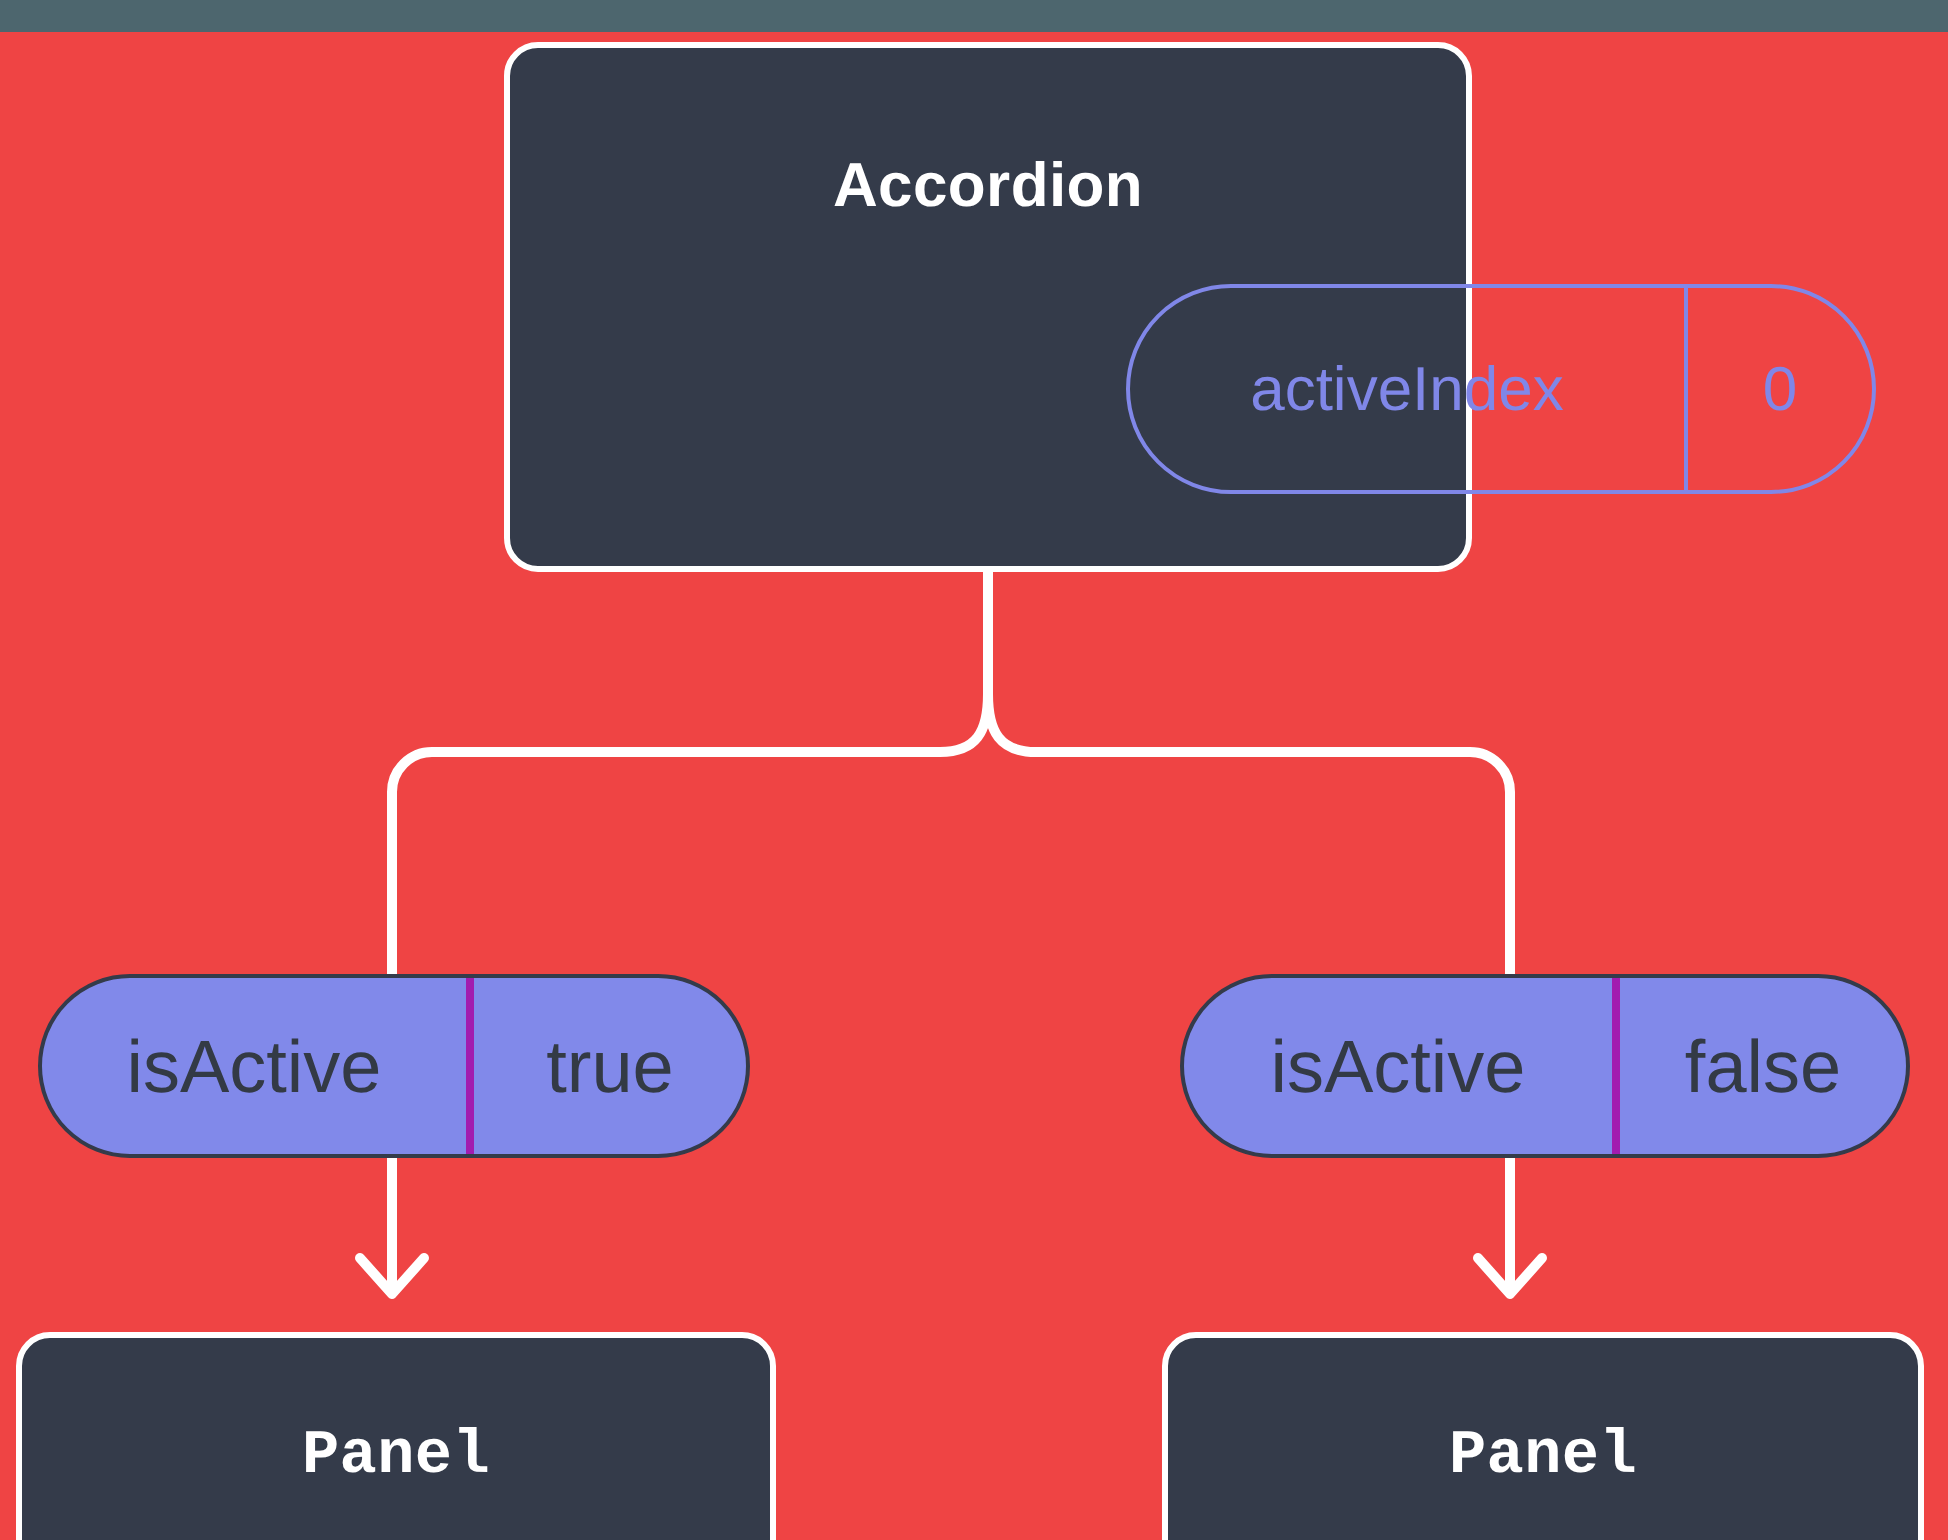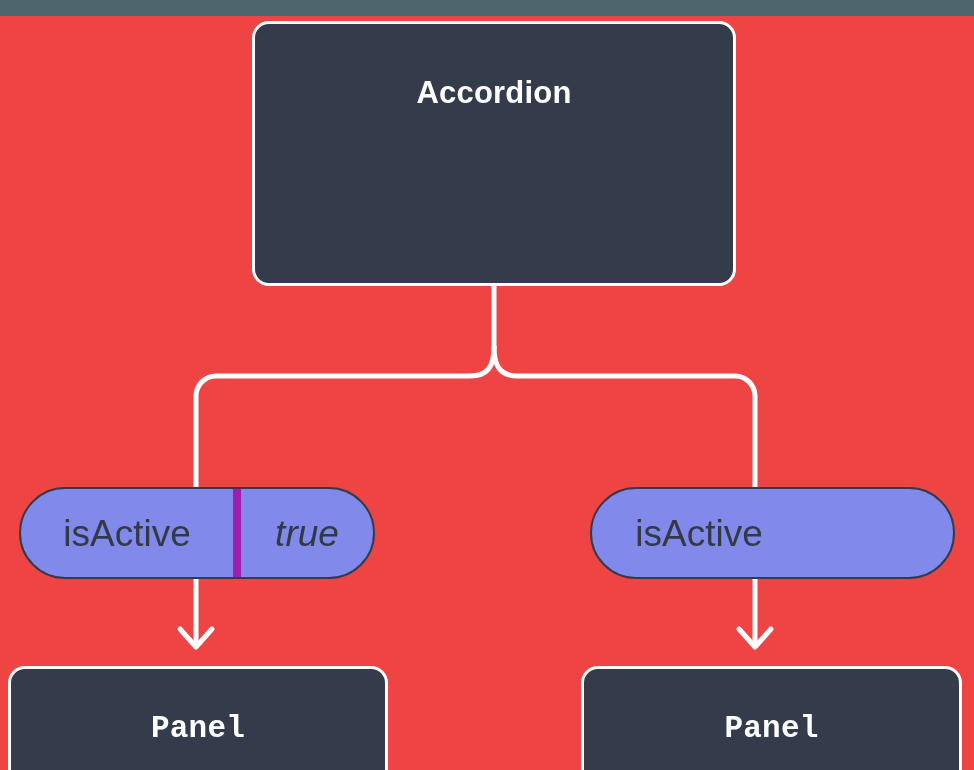--- a/index.html
+++ b/index.html
@@ -107,22 +107,21 @@
   .prop-pill .pill-val {
     display: flex;
     align-items: center;
     justify-content: center;
     color: #333a45;
     font-size: 37px;
     line-height: 1;
     white-space: nowrap;
   }
   .prop-pill .pill-val {
-    border-left: 8px solid #a21caf;
-    font-style: italic;
+    border-left: 4px solid #a21caf;
   }
   #pill-left {
     left: 19px;
     top: 471px;
     width: 356px;
   }
   #pill-left .pill-key { flex: 0 0 212px; }
   #pill-left .pill-val { flex: 1 1 auto; }
 
   #pill-right {
@@ -169,29 +168,34 @@
     <path d="M 196 563 L 196 630" fill="none" stroke="#ffffff" stroke-width="5" stroke-linecap="round" stroke-linejoin="round"></path>
     <path d="M 180 613 L 196 631 L 212 613" fill="none" stroke="#ffffff" stroke-width="5" stroke-linecap="round" stroke-linejoin="round"></path>
 
     <path d="M 755 563 L 755 630" fill="none" stroke="#ffffff" stroke-width="5" stroke-linecap="round" stroke-linejoin="round"></path>
     <path d="M 739 613 L 755 631 L 771 613" fill="none" stroke="#ffffff" stroke-width="5" stroke-linecap="round" stroke-linejoin="round"></path>
   </svg>
 
   <div id="accordion-box" class="node-box">
     <div class="node-title">Accordion</div>
 
+    <div class="state-pill-outline">
+      <div class="pill-key">activeIndex</div>
+      <div class="pill-val">0</div>
+    </div>
   </div>
 
   <div id="pill-left" class="prop-pill">
     <div class="pill-key">isActive</div>
     <div class="pill-val">true</div>
   </div>
 
   <div id="pill-right" class="prop-pill">
     <div class="pill-key">isActive</div>
+    <div class="pill-val">false</div>
   </div>
 
   <div id="panel-left" class="node-box">
     <div class="node-title">Panel</div>
   </div>
 
   <div id="panel-right" class="node-box">
     <div class="node-title">Panel</div>
   </div>
 

